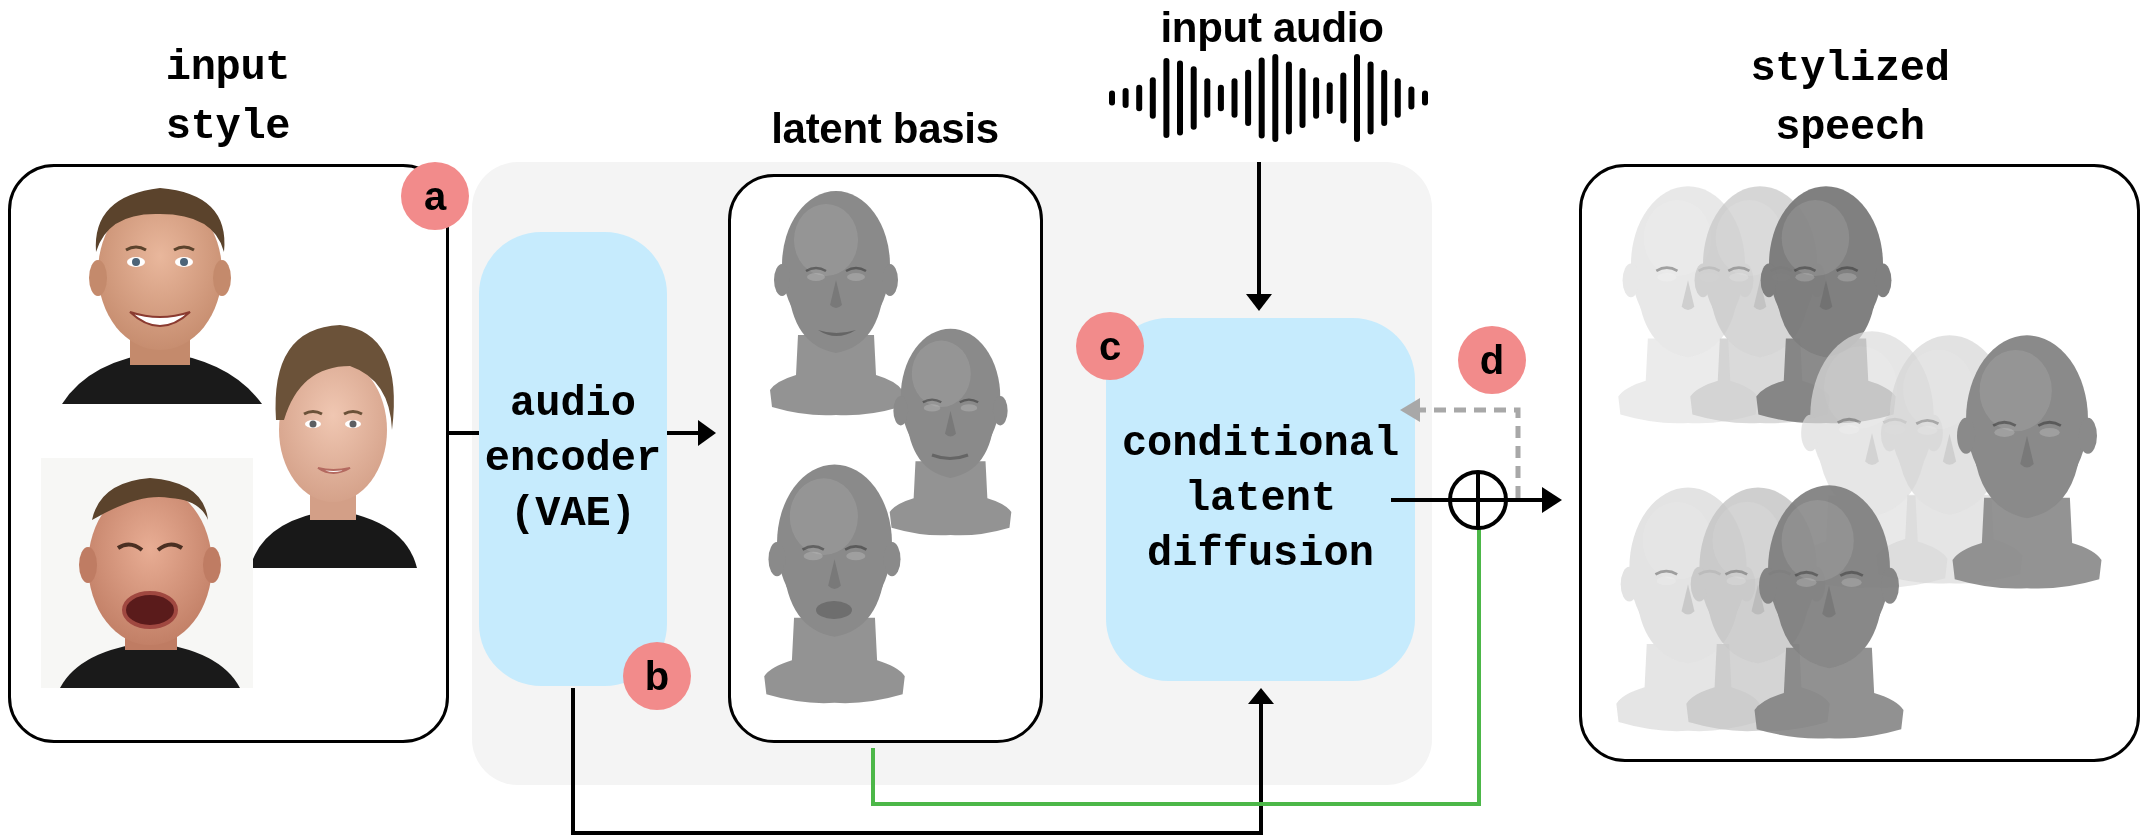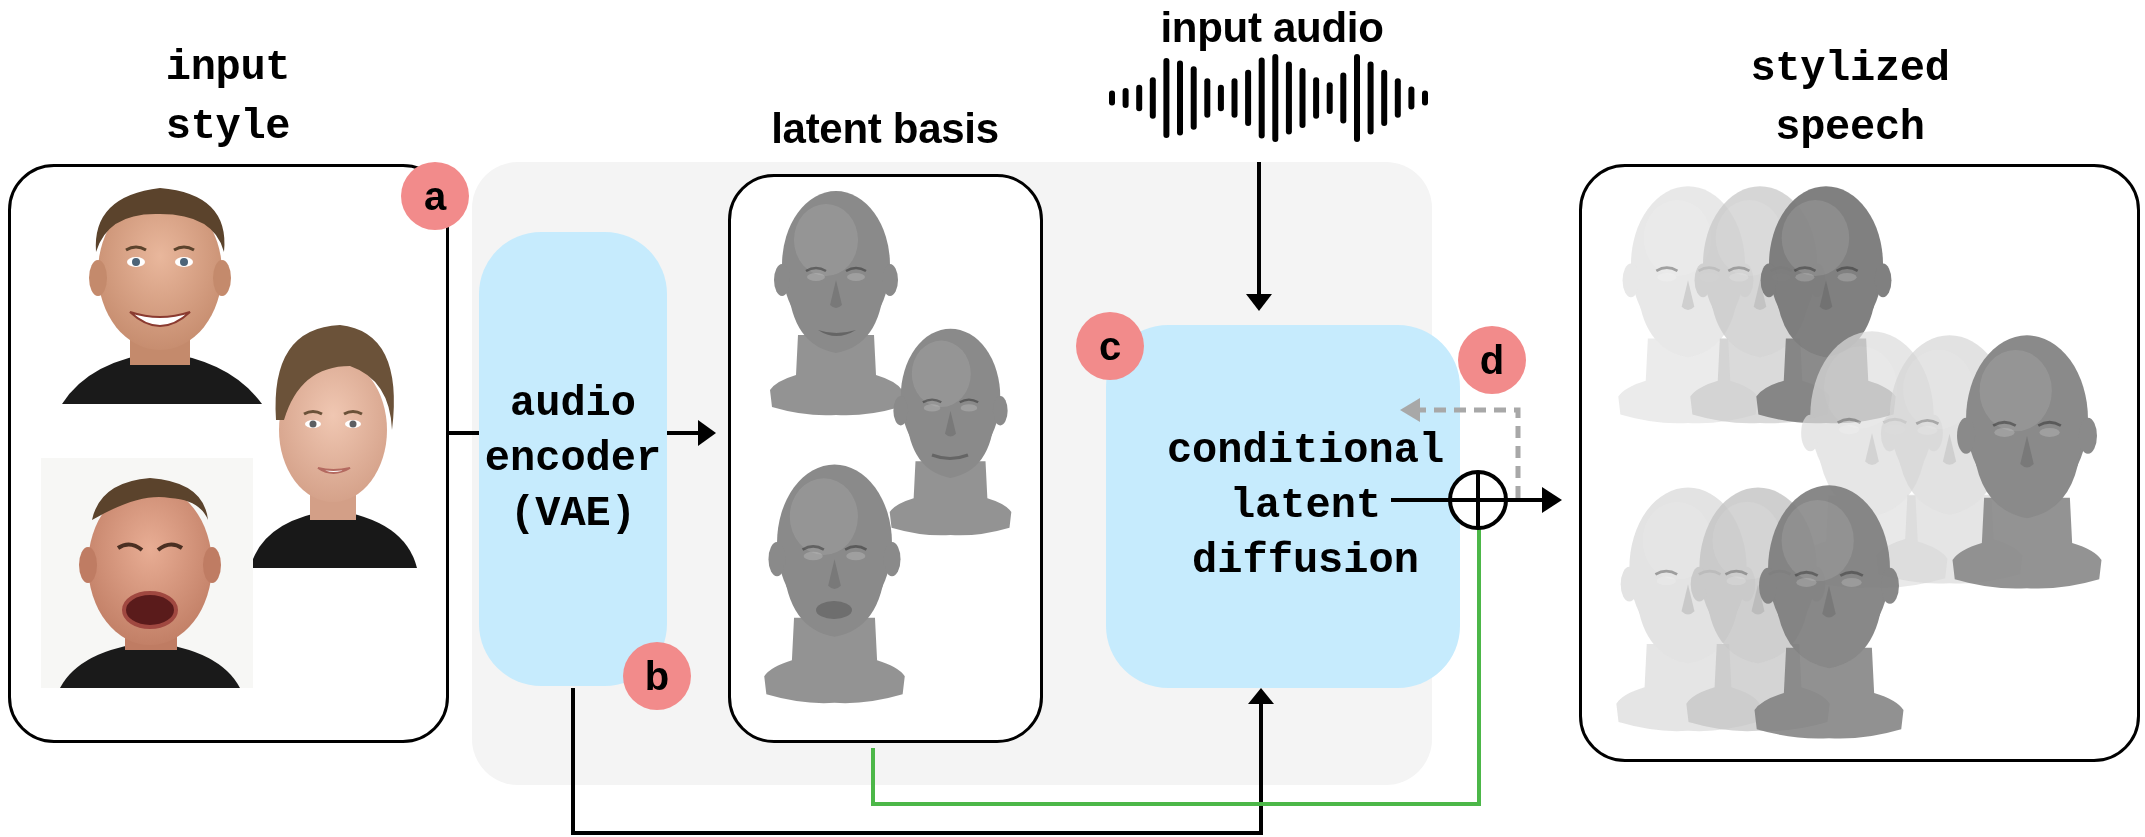--- a/index.html
+++ b/index.html
@@ -34,21 +34,21 @@
 
 <div class="card" style="left:728px; top:174px; width:315px; height:569px;"></div>
 
 <div class="card" style="left:1579px; top:164px; width:561px; height:598px;"></div>
 
 <div class="block line-label" style="left:479px; top:232px; width:188px; height:454px;">
   <span>audio
 encoder
 (VAE)</span>
 </div>
-<div class="block line-label" style="left:1106px; top:325px; width:309px; height:363px;padding-left:45px;">
+<div class="block line-label" style="left:1106px; top:318px; width:309px; height:363px;">
   <span>conditional
 latent
 diffusion</span>
 </div>
 
 <svg class="overlay" width="2145" height="837" viewBox="0 0 2145 837">
   <defs>
     <marker id="arrowBlack" markerWidth="10" markerHeight="10" refX="8" refY="5" orient="auto" markerUnits="userSpaceOnUse">
     </marker>
     <radialGradient id="headGrad" cx="45%" cy="35%" r="70%">

